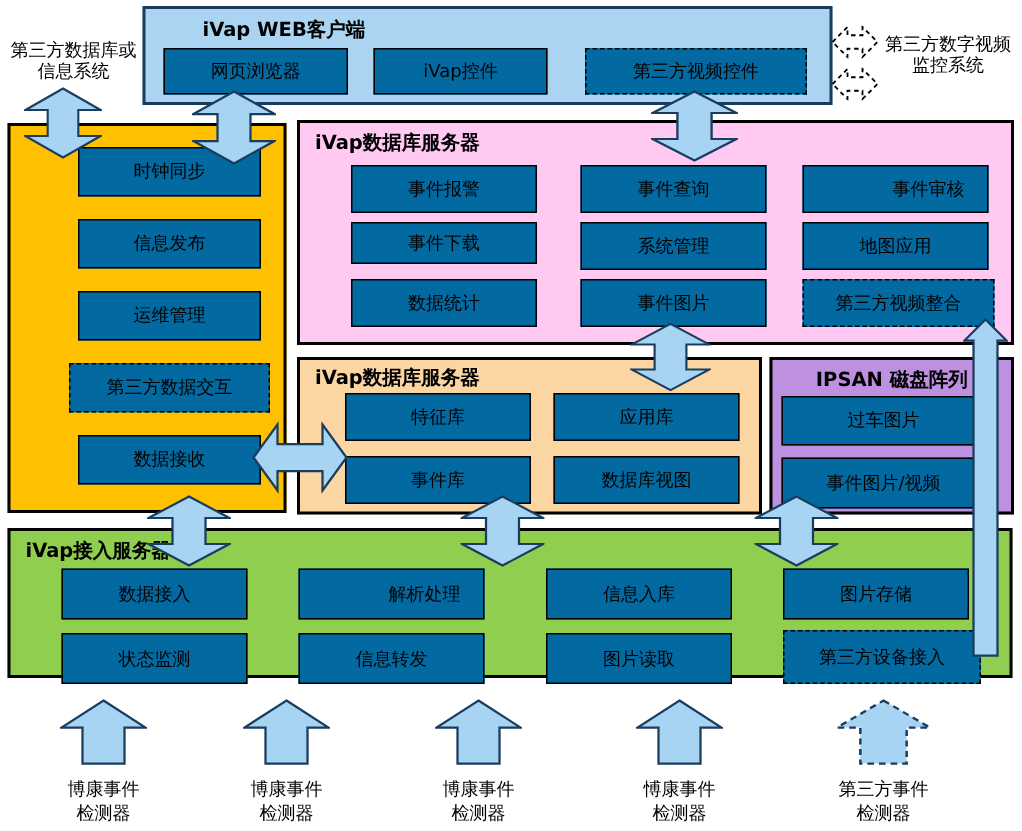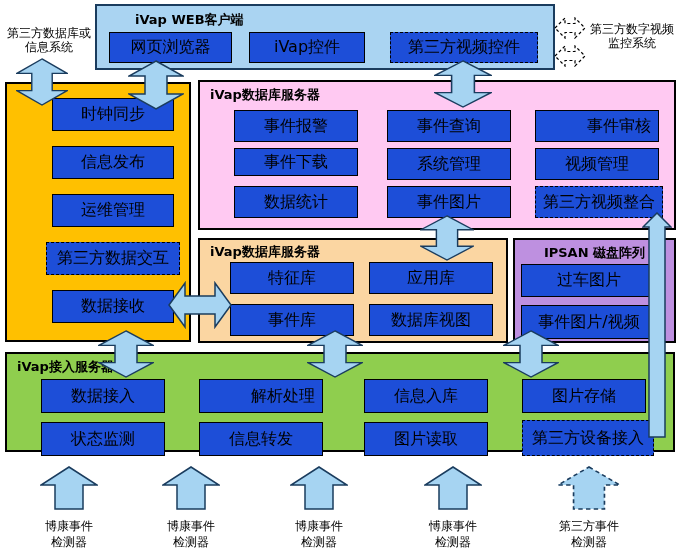--- a/index.html
+++ b/index.html
@@ -10,23 +10,23 @@
   }
   .section { position:absolute; box-sizing:border-box; }
   .sec-web    { background:var(--web-client-bg,#aad4f2);  border:2px solid #1a3c5e; }
   .sec-orange { background:var(--access-left-bg,#ffc000); border:2px solid #000; }
   .sec-pink   { background:var(--app-server-bg,#ffc9f2);  border:2px solid #000; }
   .sec-peach  { background:var(--db-server-bg,#fbd6a2);   border:2px solid #000; }
   .sec-purple { background:var(--ipsan-bg,#be90e0);       border:2px solid #000; }
   .sec-green  { background:var(--access-bottom-bg,#8fce4e); border:2px solid #000; }
   .sec-title { position:absolute; font-weight:bold; font-size:13px; white-space:nowrap; }
   .cell {
-    position:absolute; box-sizing:border-box; background:#1d4ed8; border:1.5px solid #000;
+    position:absolute; box-sizing:border-box; background:#0369a1; border:1.5px solid #000;
     display:flex; align-items:center; justify-content:center;
-    font-size:16px; white-space:nowrap;
+    font-size:12px; white-space:nowrap;
   }
   .cell.dashed { border:1.5px dashed #000; }
   .ext-label {
     position:absolute; font-size:12px; text-align:center;
     white-space:pre-line; line-height:14px;
   }
   .det-label {
     position:absolute; font-size:12px; text-align:center;
     white-space:pre-line; line-height:16px;
   }
@@ -66,21 +66,21 @@
     <div class="cell" style="left:45px; top:206px; width:122px; height:33px;">数据接收</div>
   </div>
 
   <div class="section sec-pink" style="left:198px; top:80px; width:478px; height:150px;">
     <div class="sec-title" style="left:10px; top:4px;">iVap数据库服务器</div>
     <div class="cell" style="left:34px; top:28px; width:124px; height:32px;">事件报警</div>
     <div class="cell" style="left:187px; top:28px; width:124px; height:32px;">事件查询</div>
     <div class="cell" style="left:335px; top:28px; width:124px; height:32px;padding-left:44px;">事件审核</div>
     <div class="cell" style="left:34px; top:66px; width:124px; height:28px;">事件下载</div>
     <div class="cell" style="left:187px; top:66px; width:124px; height:32px;">系统管理</div>
-    <div class="cell" style="left:335px; top:66px; width:124px; height:32px;">视频管理</div>
+    <div class="cell" style="left:335px; top:66px; width:124px; height:32px;">地图应用</div>
     <div class="cell" style="left:34px; top:104px; width:124px; height:32px;">数据统计</div>
     <div class="cell" style="left:187px; top:104px; width:124px; height:32px;">事件图片</div>
     <div class="cell dashed" style="left:335px; top:104px; width:128px; height:32px;">第三方视频整合</div>
   </div>
 
   <div class="section sec-peach" style="left:198px; top:238px; width:310px; height:105px;">
     <div class="sec-title" style="left:10px; top:3px;">iVap数据库服务器</div>
     <div class="cell" style="left:30px; top:22px; width:124px; height:32px;">特征库</div>
     <div class="cell" style="left:169px; top:22px; width:124px; height:32px;">应用库</div>
     <div class="cell" style="left:30px; top:64px; width:124px; height:32px;">事件库</div>

